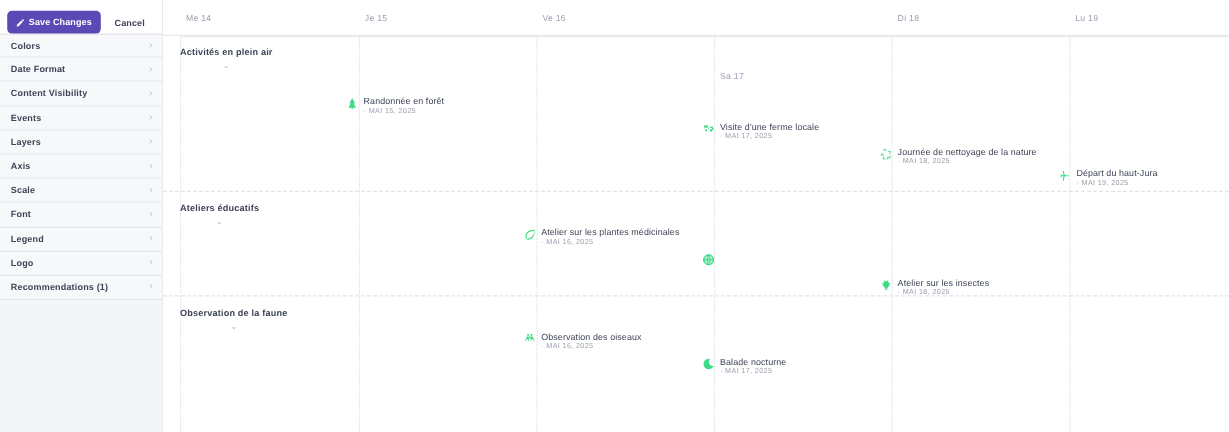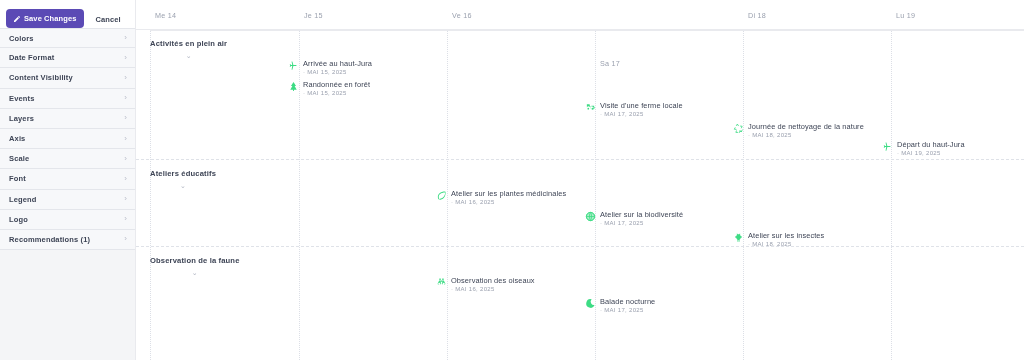--- a/index.html
+++ b/index.html
@@ -314,31 +314,20 @@
         <div class="gridline" style="left: 459px;"></div>
         <div class="gridline" style="left: 607px;"></div>
         <div class="gridline" style="left: 755px;"></div>
       </div>
     <div id="lanes">
         <div class="lane" style="top: 0px; height: 130px;">
           <div class="lane-header">
             <span class="lane-title">Activités en plein air</span>
             <span class="lane-caret">⌄</span>
           </div>
-          <div class="event" style="left: 152px; top: 29px;">
-            <span class="event-icon">
-              <svg viewBox="0 0 24 24" fill="#3ddc84">
-                <path d="M21 14.5l-8-2.2V6.6c0-.9-.5-1.6-1-1.6s-1 .7-1 1.6v5.7L3 14.5v1.7l8-1.4v2.9l-2.2 1.3v1.1L12 19.4l3.2.7v-1.1L13 17.7v-2.9l8 1.4v-1.7z" transform="rotate(90 12 12)"></path>
-              </svg>
-            </span>
-            <span class="event-text">
-              <span class="event-title">Arrivée au haut-Jura</span>
-              <span class="event-date">Mai 15, 2025</span>
-            </span>
-          </div>
           <div class="event" style="left: 152px; top: 50px;">
             <span class="event-icon">
               <svg viewBox="0 0 24 24" fill="#3ddc84">
                 <path d="M12 2L6.5 11h3L5 19h6v3h2v-3h6l-4.5-8h3L12 2z"></path>
               </svg>
             </span>
             <span class="event-text">
               <span class="event-title">Randonnée en forêt</span>
               <span class="event-date">Mai 15, 2025</span>
             </span>
@@ -394,24 +383,20 @@
             </span>
           </div>
           <div class="event" style="left: 449px; top: 50px;">
             <span class="event-icon">
               <svg viewBox="0 0 24 24" fill="none" stroke="#3ddc84" stroke-width="1.7">
                 <circle cx="12" cy="12" r="9" fill="#3ddc84" fill-opacity=".45"></circle>
                 <circle cx="12" cy="12" r="9"></circle>
                 <path d="M3 12h18M12 3c3 3.2 3 14 0 18M12 3c-3 3.2-3 14 0 18"></path>
               </svg>
             </span>
-            <span class="event-text">
-              <span class="event-title">Atelier sur la biodiversité</span>
-              <span class="event-date">Mai 17, 2025</span>
-            </span>
           </div>
           <div class="event" style="left: 597px; top: 71px;">
             <span class="event-icon">
               <svg viewBox="0 0 24 24" fill="#3ddc84">
                 <path d="M9 3.5l1.3 1.6a5 5 0 0 1 3.4 0L15 3.5l1.2.9-1.2 1.5c.8.6 1.4 1.5 1.7 2.6H19v1.6h-2.1v1.6H19v1.6h-2.2c-.3 1.6-1.3 3-2.6 3.8V21h-1.6v-3.3h-1.2V21H9.8v-3.9c-1.3-.8-2.3-2.2-2.6-3.8H5v-1.6h2.1V10.1H5V8.5h2.3c.3-1.1.9-2 1.7-2.6L7.8 4.4 9 3.5z"></path>
               </svg>
             </span>
             <span class="event-text">
               <span class="event-title">Atelier sur les insectes</span>
               <span class="event-date">Mai 18, 2025</span>

